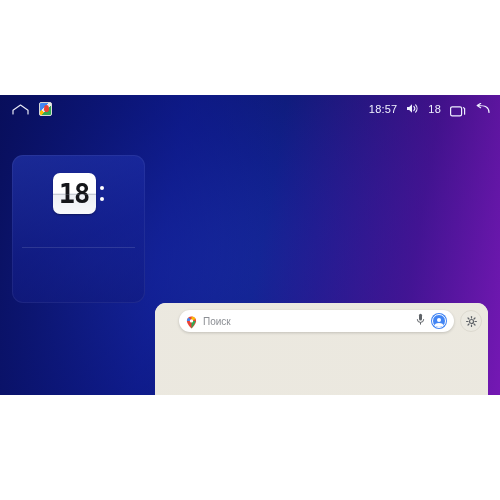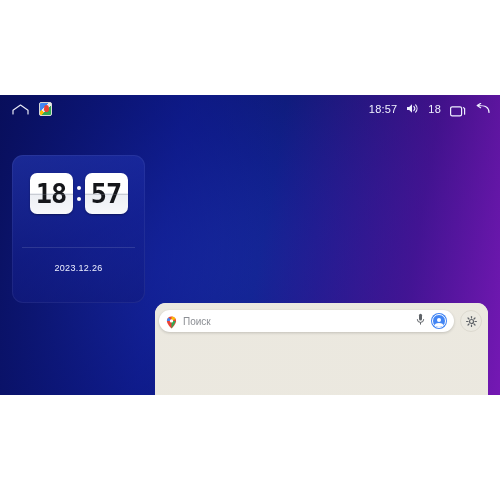--- a/index.html
+++ b/index.html
@@ -128,21 +128,21 @@
     overflow: hidden;
   }
   .map-canvas {
     position: absolute; inset: 0 0 25px 0;
     background:
       linear-gradient(0deg, rgba(0,0,0,0.015), rgba(0,0,0,0.015)),
       #efece3;
   }
 
   .search-bar {
-    position: absolute; left: 4px; top: 7px; right: 34px; height: 22px;
+    position: absolute; left: 24px; top: 7px; right: 34px; height: 22px;
     background: #ffffff; border-radius: 12px;
     display: flex; align-items: center; padding: 0 8px 0 7px; gap: 6px;
     box-shadow: 0 1px 3px rgba(0,0,0,0.18);
   }
   .sb-pin { width: 11px; height: 13px; position: relative; flex: 0 0 auto; }
   .search-input {
     flex: 1; border: none; outline: none; background: transparent;
     font-family: "Liberation Sans", sans-serif; font-size: 10px; color: #3c4043;
     padding: 0;
   }
@@ -215,26 +215,22 @@
 
   <div class="panel clock-panel">
     <div class="flip-clock">
       <div class="flip-card">
         <span>18</span>
       </div>
       <div class="flip-colon">
           <i></i>
           <i></i>
         </div>
-      <div class="flip-card">
-        <span>57</span>
-      </div>
     </div>
     <div class="clock-div"></div>
-    <div class="clock-date">2023.12.26</div>
   </div>
 
   <div class="panel maps-panel">
     <div class="map-canvas"></div>
 
     <div class="search-bar">
       <span class="sb-pin">
         <svg width="11" height="13" viewBox="0 0 11 13">
           <path d="M5.5 0.6 C2.9 0.6 0.9 2.5 0.9 4.9 C0.9 8 5.5 12.4 5.5 12.4 C5.5 12.4 10.1 8 10.1 4.9 C10.1 2.5 8.1 0.6 5.5 0.6 Z" fill="#ea4335"></path>
           <path d="M5.5 0.6 C7.3 0.6 8.9 1.5 9.6 3 L5.5 5 Z" fill="#fbbc05"></path>

